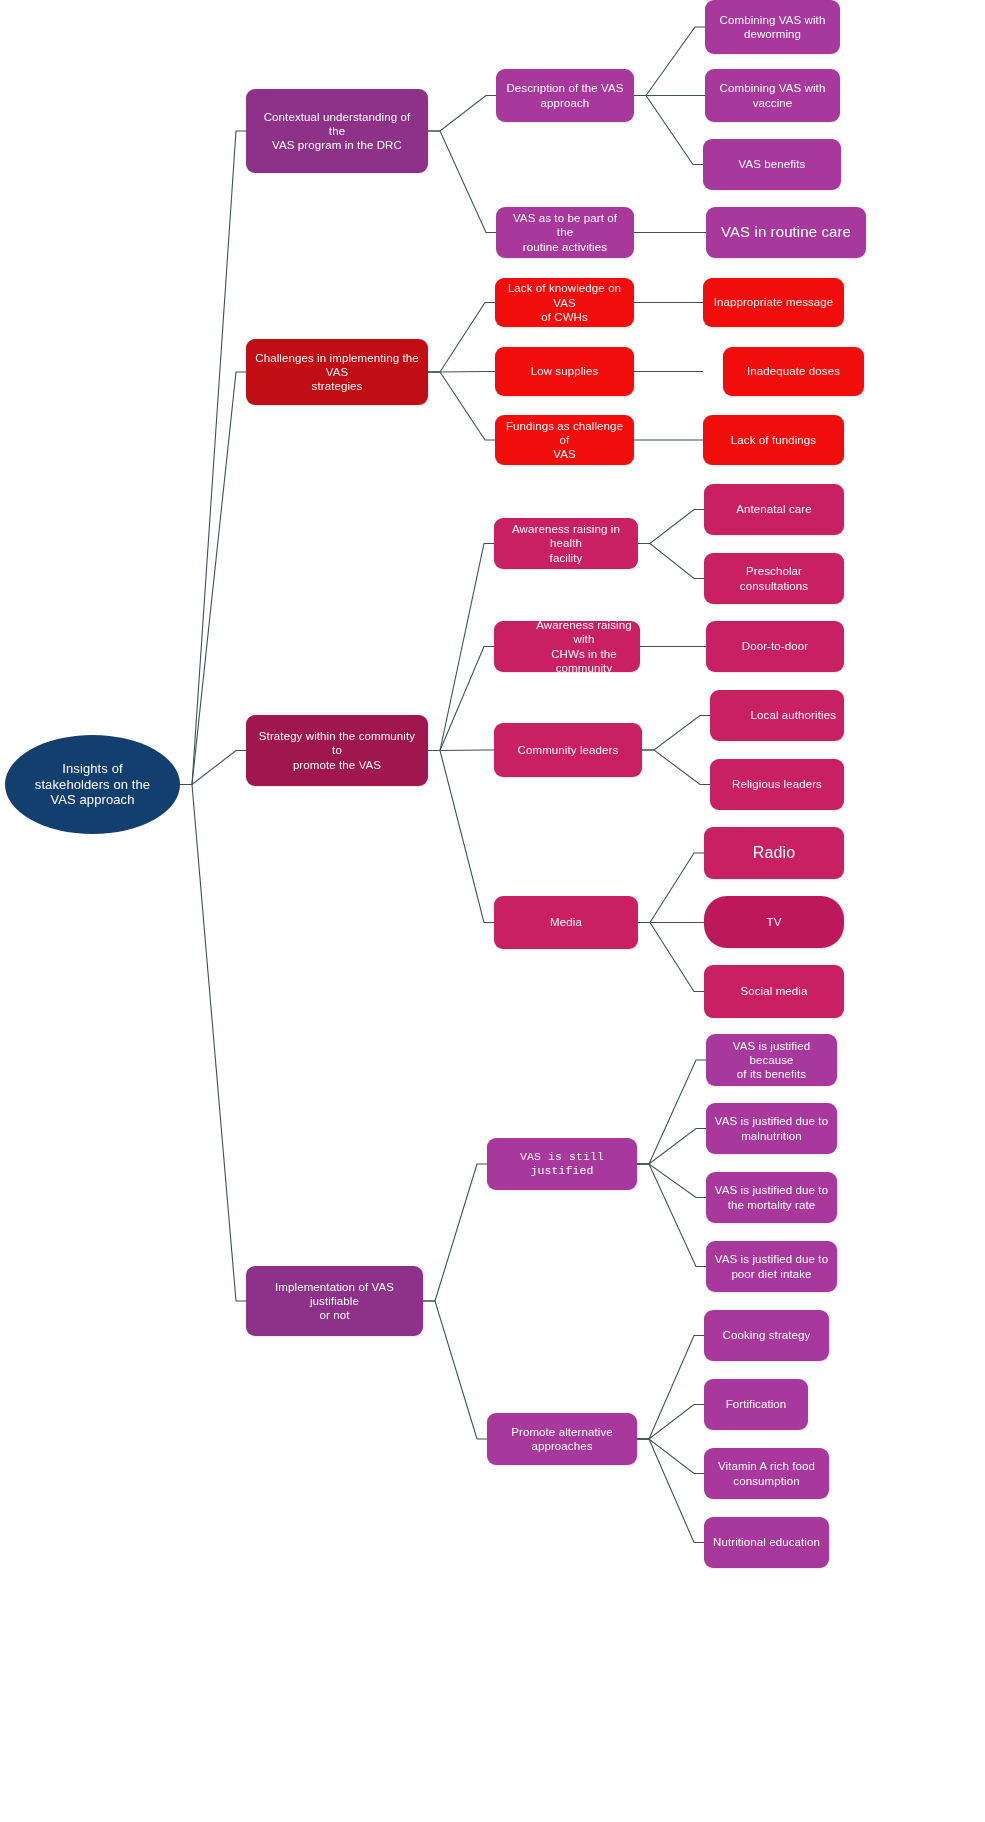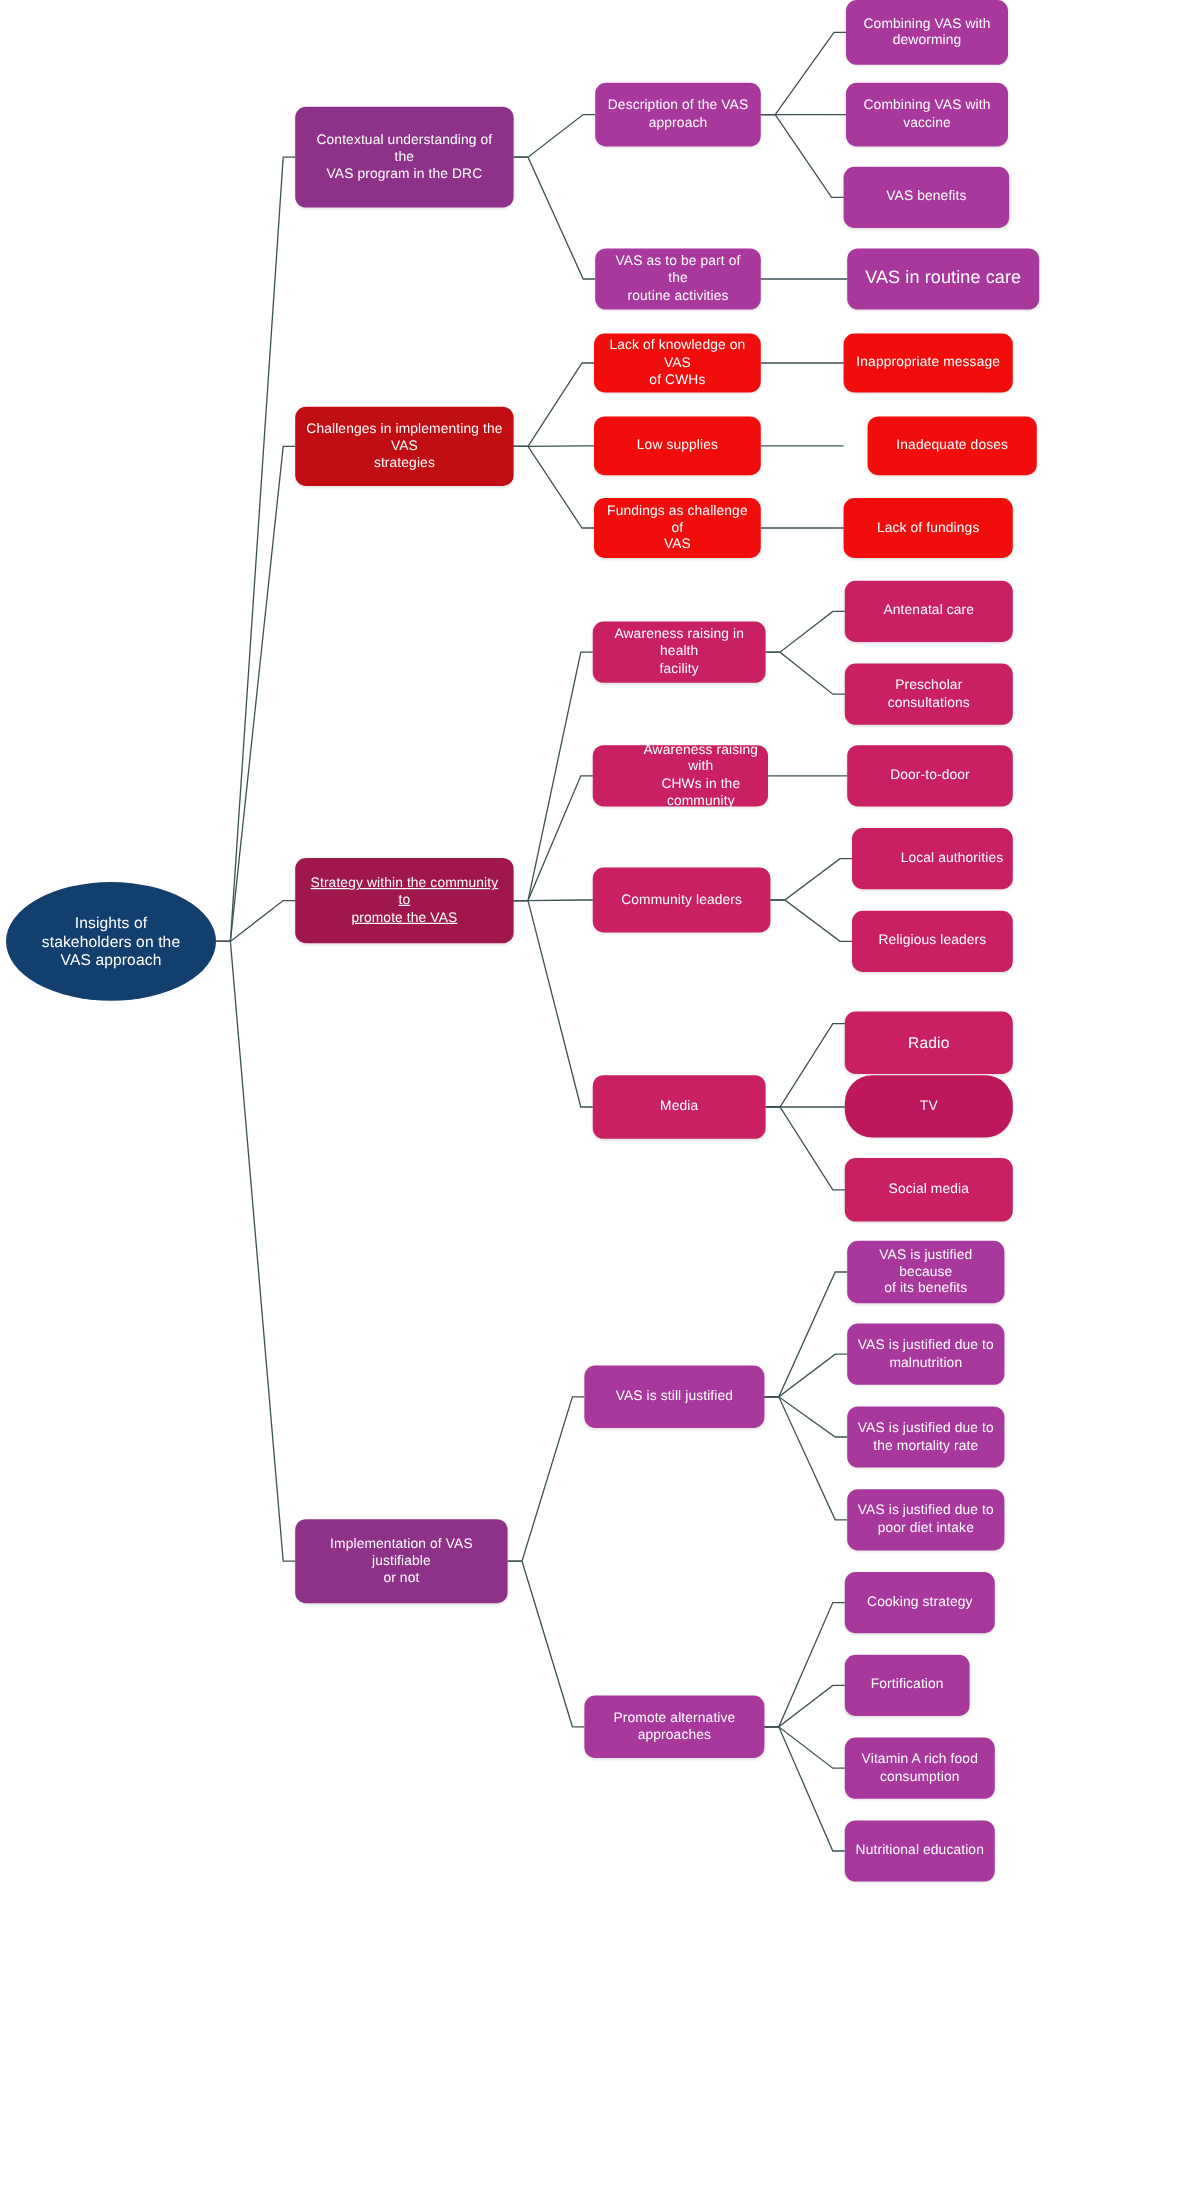--- a/index.html
+++ b/index.html
@@ -142,21 +142,21 @@
       <div class="node" style="left: 703px; top: 347px; width: 141px; height: 49px; background: rgb(242, 13, 13); font-size: 11.5px; margin-left: 20px;">
         <span class="node-label">Inadequate doses</span>
       </div>
       <div class="node" style="left: 495px; top: 415px; width: 139px; height: 50px; background: rgb(242, 13, 13); font-size: 11.5px;">
         <span class="node-label">Fundings as challenge of
 VAS</span>
       </div>
       <div class="node" style="left: 703px; top: 415px; width: 141px; height: 50px; background: rgb(242, 13, 13); font-size: 11.5px;">
         <span class="node-label">Lack of fundings</span>
       </div>
-      <div class="node" style="left: 246px; top: 715px; width: 182px; height: 71px; background: rgb(160, 23, 77); font-size: 11.5px; text-decoration: underline;">
+      <div class="node" style="left: 246px; top: 715px; width: 182px; height: 71px; background: rgb(160, 23, 77); font-size: 11.5px;">
         <span class="node-label">Strategy within the community to
 promote the VAS</span>
       </div>
       <div class="node" style="left: 494px; top: 518px; width: 144px; height: 51px; background: rgb(201, 31, 99); font-size: 11.5px;">
         <span class="node-label">Awareness raising in health
 facility</span>
       </div>
       <div class="node" style="left: 704px; top: 484px; width: 140px; height: 51px; background: rgb(201, 31, 99); font-size: 11.5px;">
         <span class="node-label">Antenatal care</span>
       </div>
@@ -175,34 +175,34 @@
       </div>
       <div class="node" style="left: 710px; top: 690px; width: 134px; height: 51px; background: rgb(201, 31, 99); font-size: 11.5px; text-align: right;">
         <span class="node-label">Local authorities</span>
       </div>
       <div class="node" style="left: 710px; top: 759px; width: 134px; height: 51px; background: rgb(201, 31, 99); font-size: 11.5px;">
         <span class="node-label">Religious leaders</span>
       </div>
       <div class="node" style="left: 494px; top: 896px; width: 144px; height: 53px; background: rgb(201, 31, 99); font-size: 11.5px;">
         <span class="node-label">Media</span>
       </div>
-      <div class="node" style="left: 704px; top: 827px; width: 140px; height: 52px; background: rgb(201, 31, 99); font-size: 13px; margin-top: 16px;">
+      <div class="node" style="left: 704px; top: 827px; width: 140px; height: 52px; background: rgb(201, 31, 99); font-size: 16px;">
         <span class="node-label">Radio</span>
       </div>
       <div class="node" style="left: 704px; top: 896px; width: 140px; height: 52px; background: #be185d; font-size: 11.5px; border-radius: 23px;">
         <span class="node-label">TV</span>
       </div>
       <div class="node" style="left: 704px; top: 965px; width: 140px; height: 53px; background: rgb(201, 31, 99); font-size: 11.5px;">
         <span class="node-label">Social media</span>
       </div>
       <div class="node" style="left: 246px; top: 1266px; width: 177px; height: 70px; background: rgb(142, 50, 137); font-size: 11.5px;">
         <span class="node-label">Implementation of VAS justifiable
 or not</span>
       </div>
-      <div class="node" style="left: 487px; top: 1138px; width: 150px; height: 52px; background: rgb(168, 56, 156); font-size: 11.5px;">
+      <div class="node" style="left: 487px; top: 1138px; width: 150px; height: 52px; background: rgb(168, 56, 156); font-size: 11.5px; font-family: Liberation Mono, monospace;">
         <span class="node-label">VAS is still justified</span>
       </div>
       <div class="node" style="left: 706px; top: 1034px; width: 131px; height: 52px; background: rgb(168, 56, 156); font-size: 11.5px;">
         <span class="node-label">VAS is justified because
 of its benefits</span>
       </div>
       <div class="node" style="left: 706px; top: 1103px; width: 131px; height: 51px; background: rgb(168, 56, 156); font-size: 11.5px;">
         <span class="node-label">VAS is justified due to
 malnutrition</span>
       </div>

